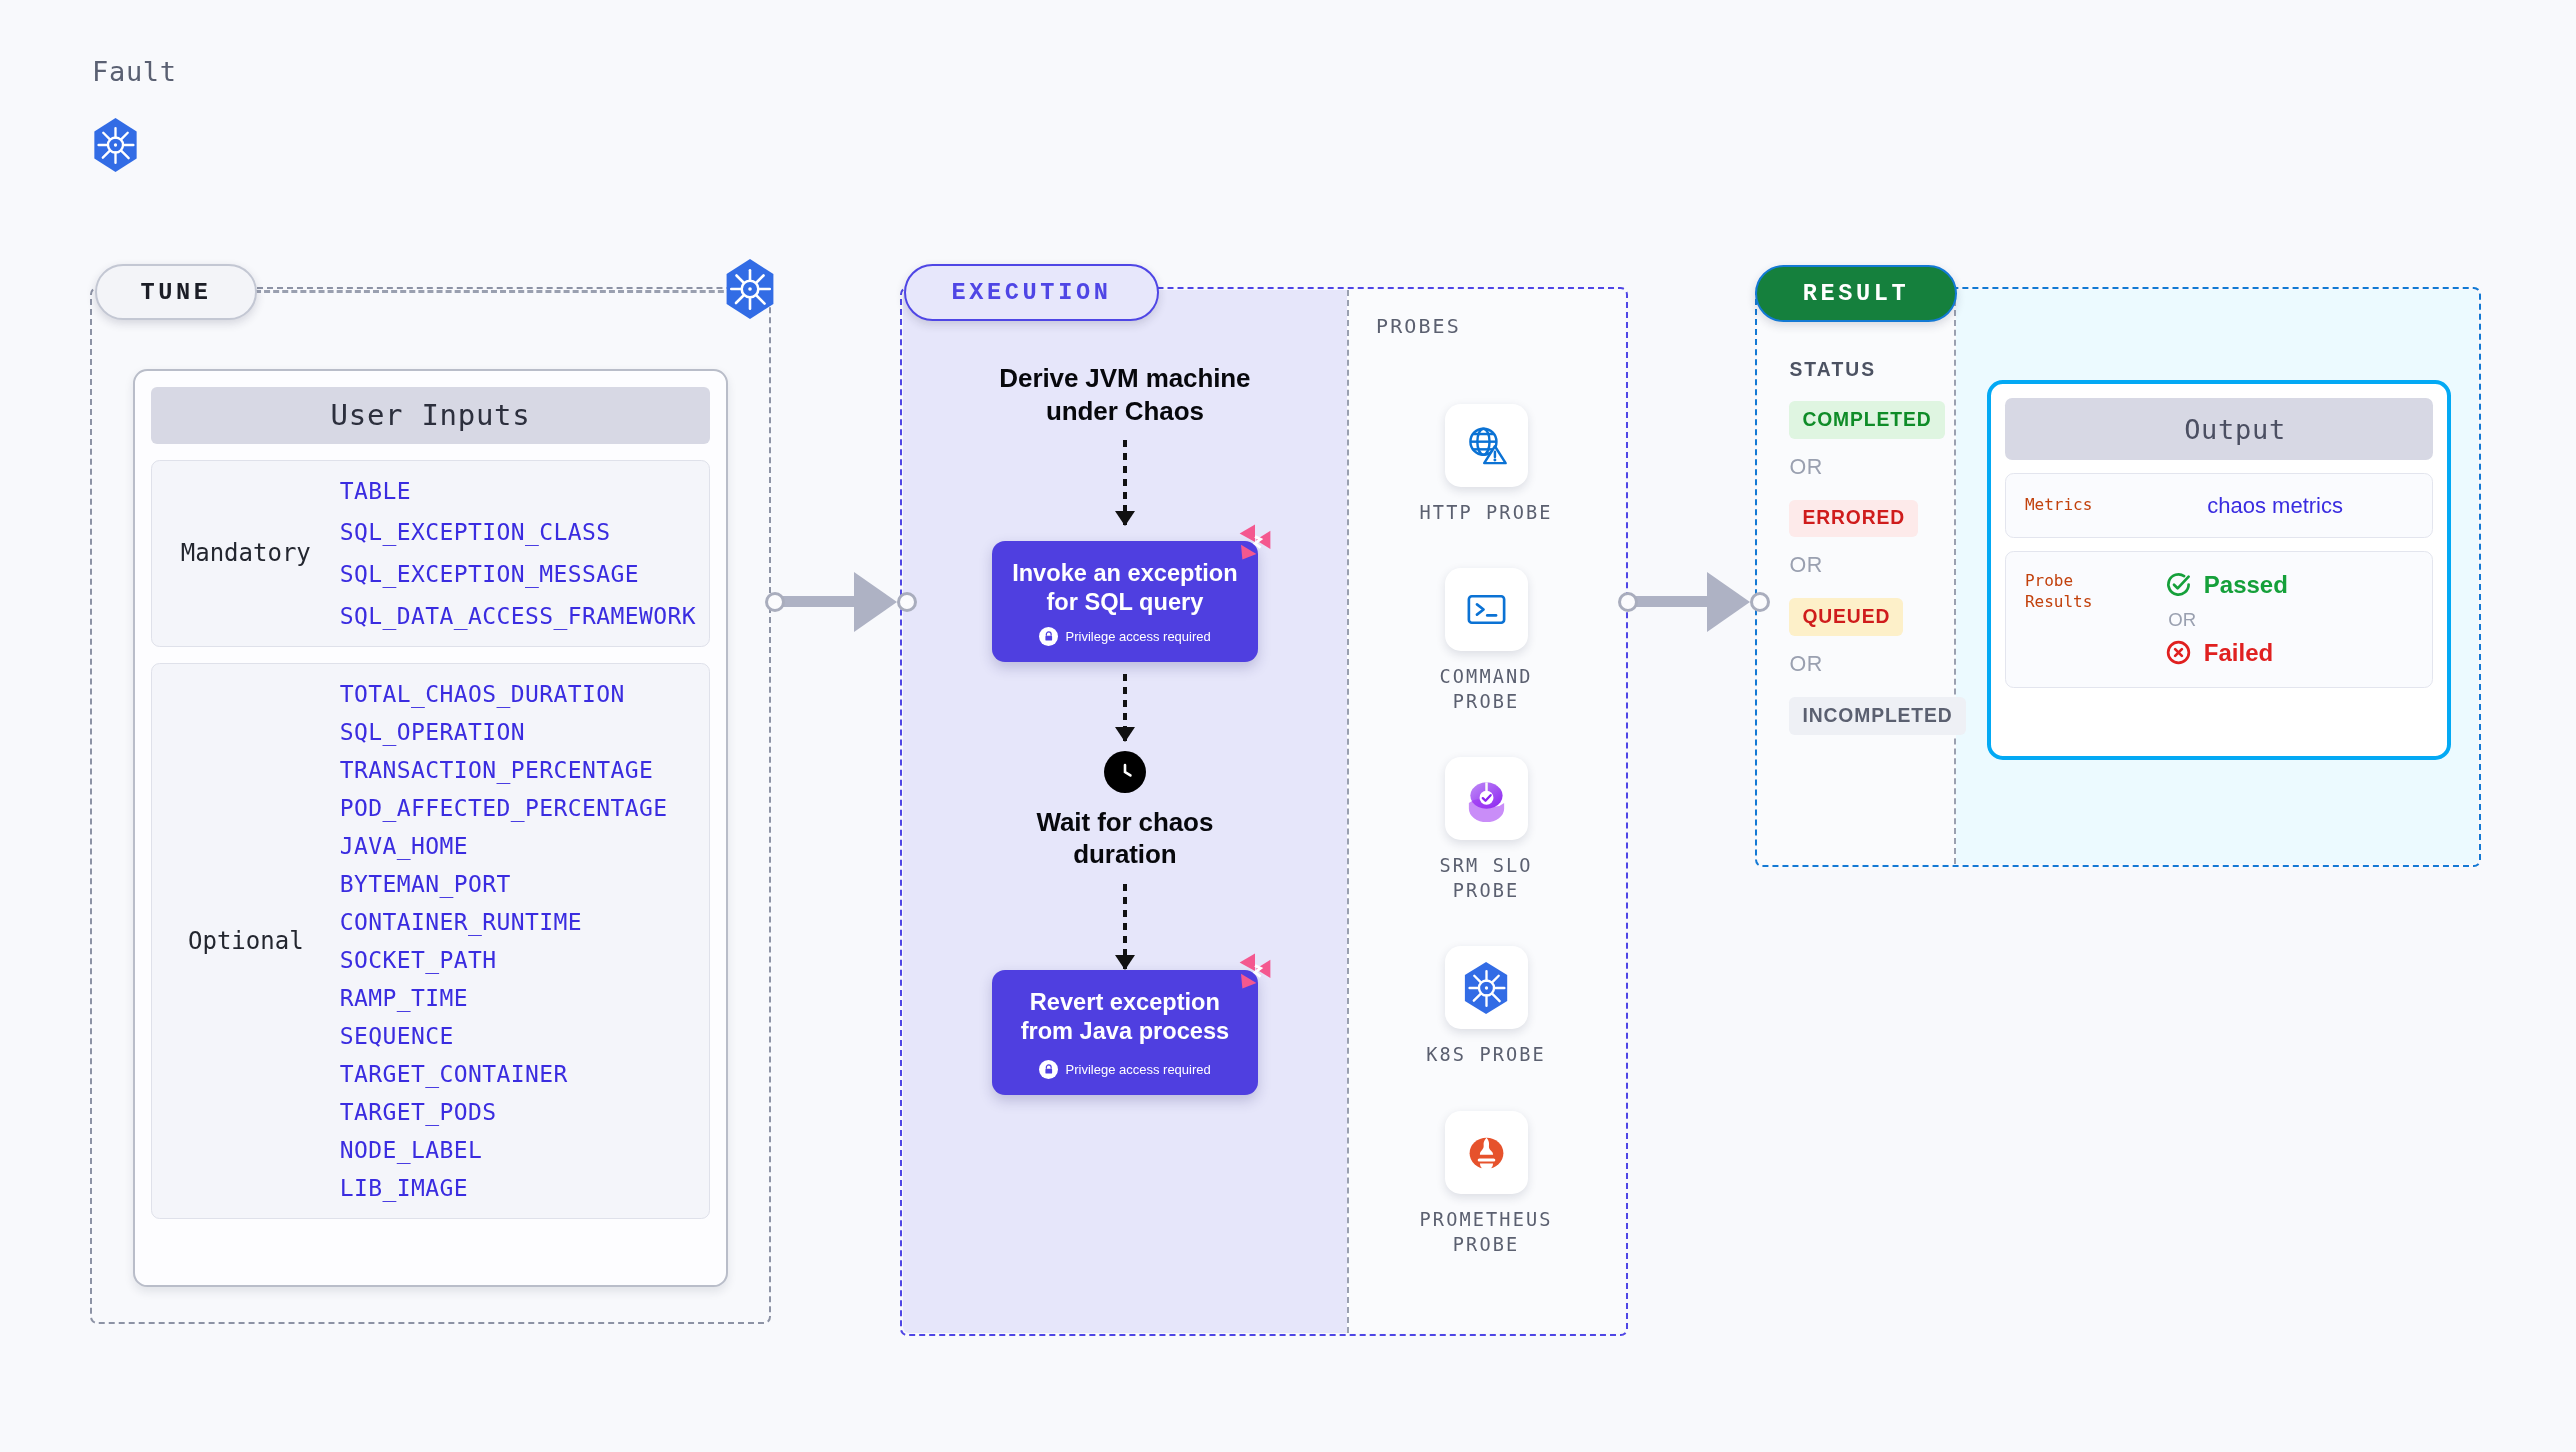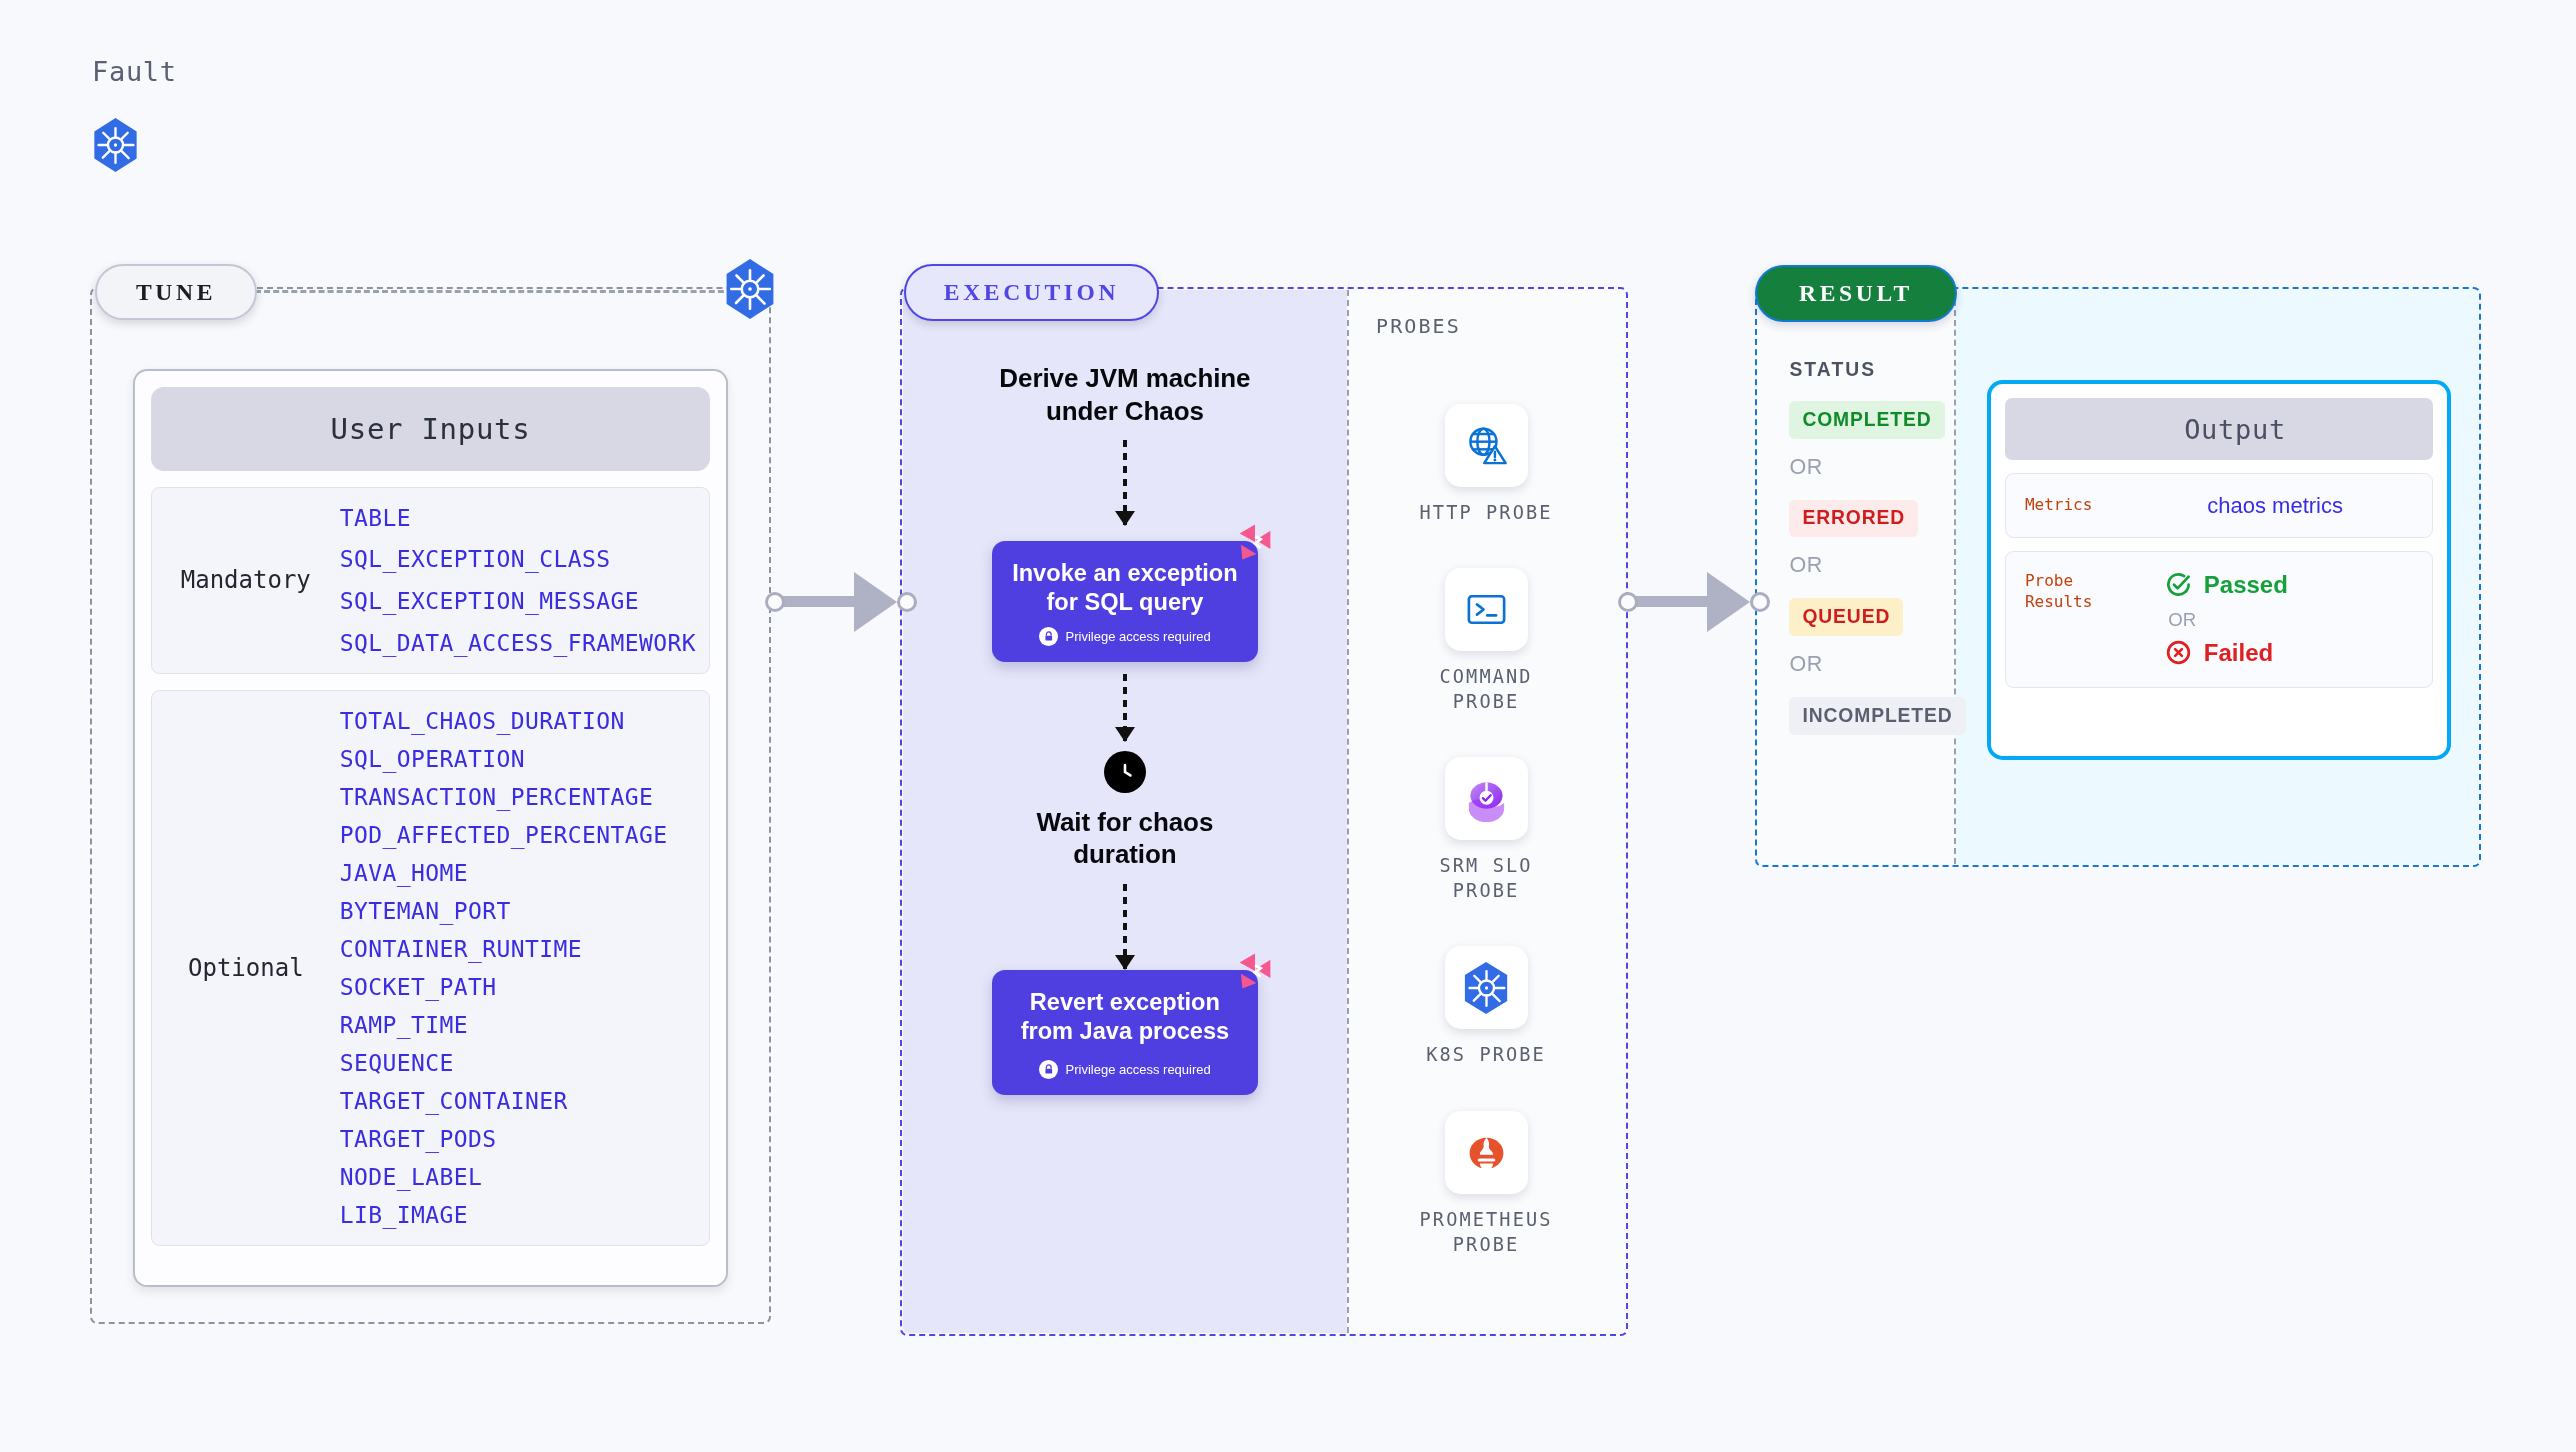--- a/index.html
+++ b/index.html
@@ -30,21 +30,21 @@
     border: 2.9px dashed #8d93a5; border-radius: 7.2px;
   }
   .panel-dash.violet { border-color: #4f46e5; }
   .panel-dash.blue   { border-color: #1379d4; }
 
   
   .pill {
     position: absolute; z-index: 6;
     display: flex; align-items: center; justify-content: center;
     border-radius: 43px;
-    font-family: Liberation Serif, serif;
+    font-family: Liberation Mono, monospace;
     font-weight: 700; letter-spacing: 3.6px;
     box-shadow: 0 3.6px 10px rgba(28,32,60,.16);
   }
   .pill.tune {
     left: 95px; top: 264px; width: 162px; height: 56px;
     background: #f3f4f8; border: 2.1px solid #c3c7d3; color: #1b1d26; font-size: 23.6px;
   }
   .pill.exec {
     left: 904px; top: 264px; width: 255px; height: 57px;
     background: #e7e7fb; border: 2.9px solid #4f46e5; color: #4f46e5; font-size: 23.6px;
@@ -62,21 +62,21 @@
 
   
   #tune-panel { left: 90px; top: 287px; width: 681px; height: 1037px; }
   .inputs-card {
     position: absolute; left: 43px; top: 82px; width: 595px; height: 918px;
     background: #fdfdff; border: 2.9px solid #b9bdc9; border-radius: 14.3px;
     box-shadow: 0 4.3px 10px rgba(30,35,60,.10);
     padding: 15.8px;
   }
   .card-title {
-    height: 84px; background: #d7d8e4; border-radius: 13px;
+    height: 57px; background: #d7d8e4; border-radius: 6px;
     display: flex; align-items: center; justify-content: center;
     font-family: "DejaVu Sans Mono", monospace;
     font-size: 29px; color: #2c2f3d; letter-spacing: 0.7px;
   }
   .param-group {
     margin-top: 15.8px; background: #f4f5fa;
     border: 1.4px solid #dfe1ea; border-radius: 8.6px;
     display: flex; align-items: center; padding: 17px 0;
   }
   .param-label {

